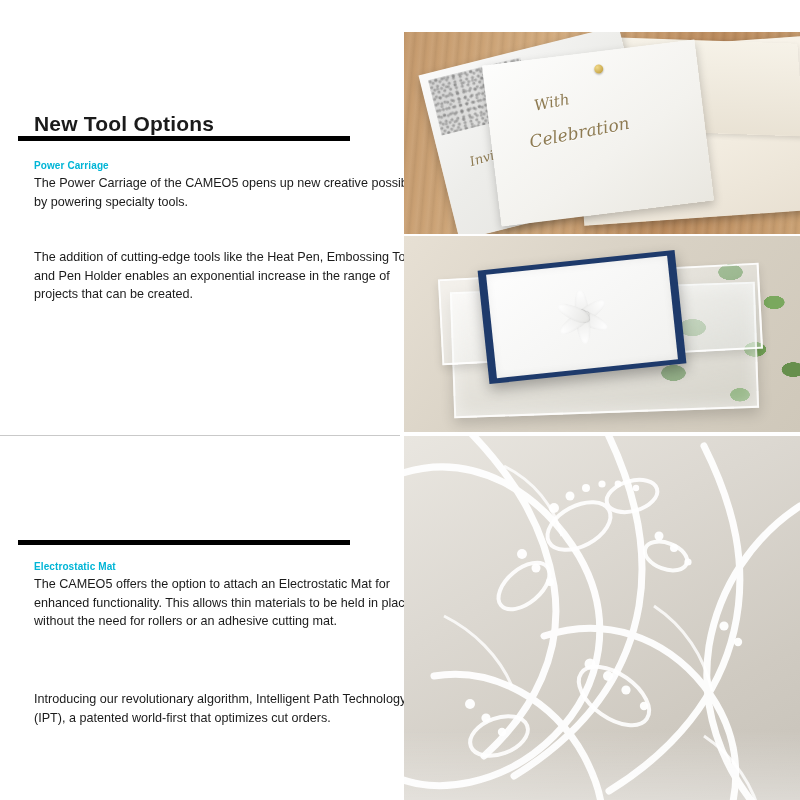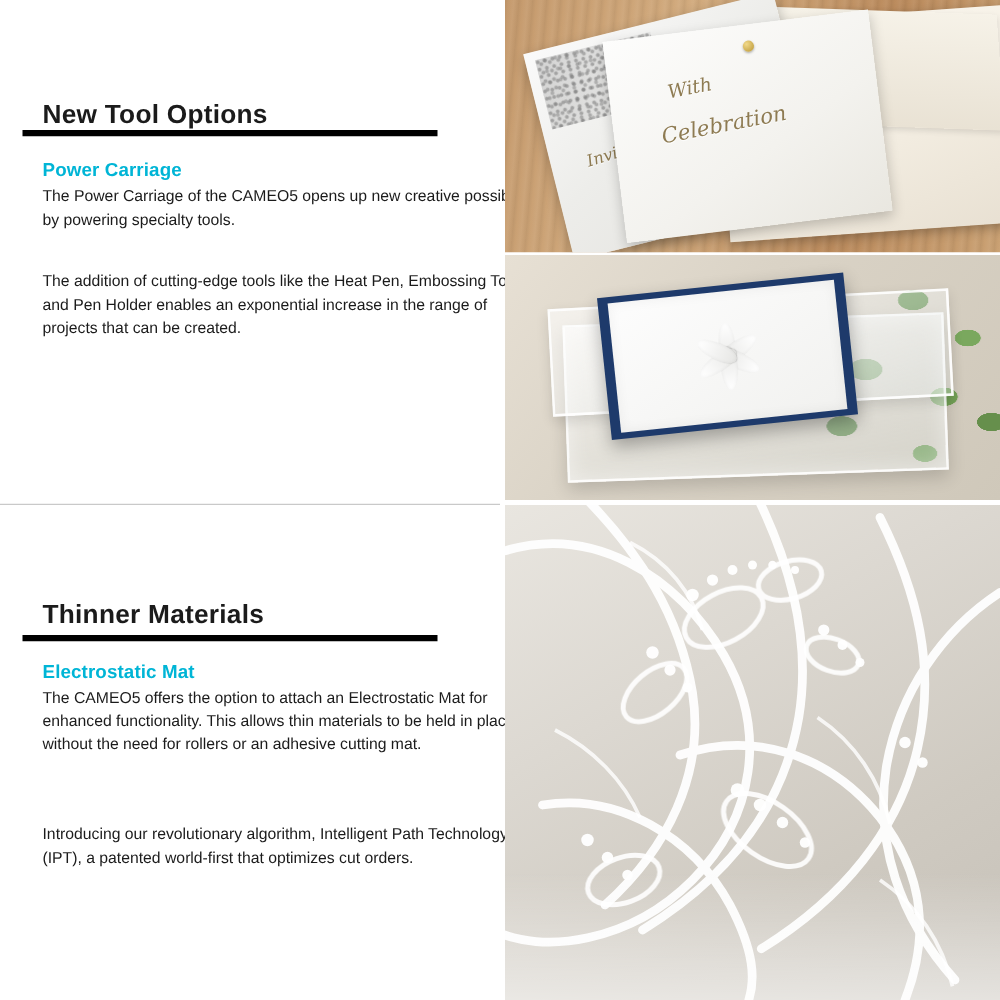--- a/index.html
+++ b/index.html
@@ -11,20 +11,21 @@
     height: 800px;
     background: #ffffff;
     font-family: "Liberation Sans", sans-serif;
     overflow: hidden;
   }
   .page {
     position: relative;
     width: 800px;
     height: 704px;
     background: #ffffff;
+    margin-top: 32px;
   }
 
   
   .section {
     position: absolute;
     left: 0;
     width: 800px;
   }
   #section-top { top: 0; height: 404px; }
   #section-bottom { top: 404px; height: 396px; }
@@ -60,21 +61,21 @@
     background: #000000;
     margin-left: 18px;
     margin-right: 52px;
   }
 
   .item {
     padding-left: 34px;
     padding-right: 60px;
   }
   .item-heading {
-    font-size: 15px;
+    font-size: 10px;
     font-weight: bold;
     color: #00b5d6;
     margin-bottom: 3px;
     letter-spacing: 0.1px;
   }
   .item-body {
     font-size: 12.6px;
     font-weight: normal;
     line-height: 1.48;
     color: #1b1b1b;
@@ -309,21 +310,20 @@
         <div class="petal" style="transform:rotate(180deg) translateY(-10px);"></div>
         <div class="petal" style="transform:rotate(240deg) translateY(-10px);"></div>
         <div class="petal" style="transform:rotate(300deg) translateY(-10px);"></div>
       </div>
     </div>
   </div>
 
   <div class="section" id="section-bottom">
 
     <div class="text-col">
-      <div class="section-title" id="bot-title">Thinner Materials</div>
       <div id="bot-rule">
         <div class="title-rule"></div>
       </div>
 
       <div class="item" id="bot-item-0">
         <div class="item-heading">Electrostatic Mat</div>
         <div class="item-body">The CAMEO5 offers the option to attach an Electrostatic Mat for enhanced functionality. This allows thin materials to be held in place without the need for rollers or an adhesive cutting mat.</div>
       </div>
 
       <div class="item" id="bot-item-1">

